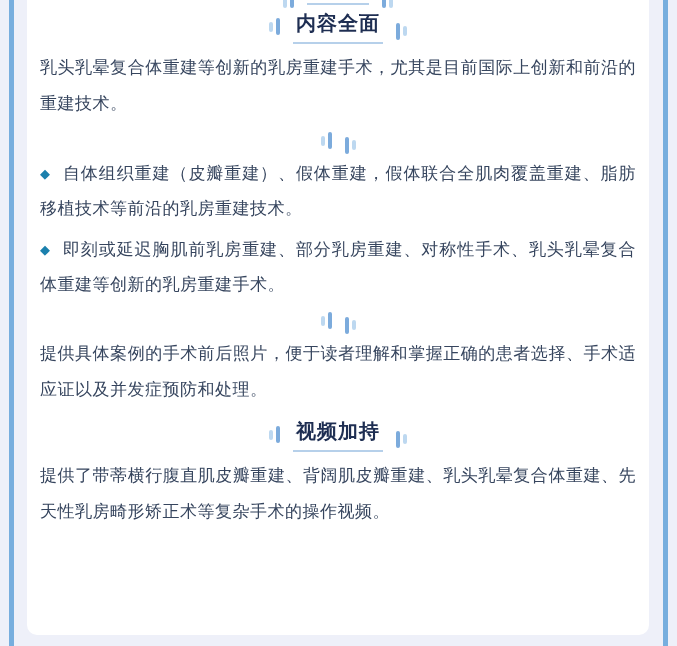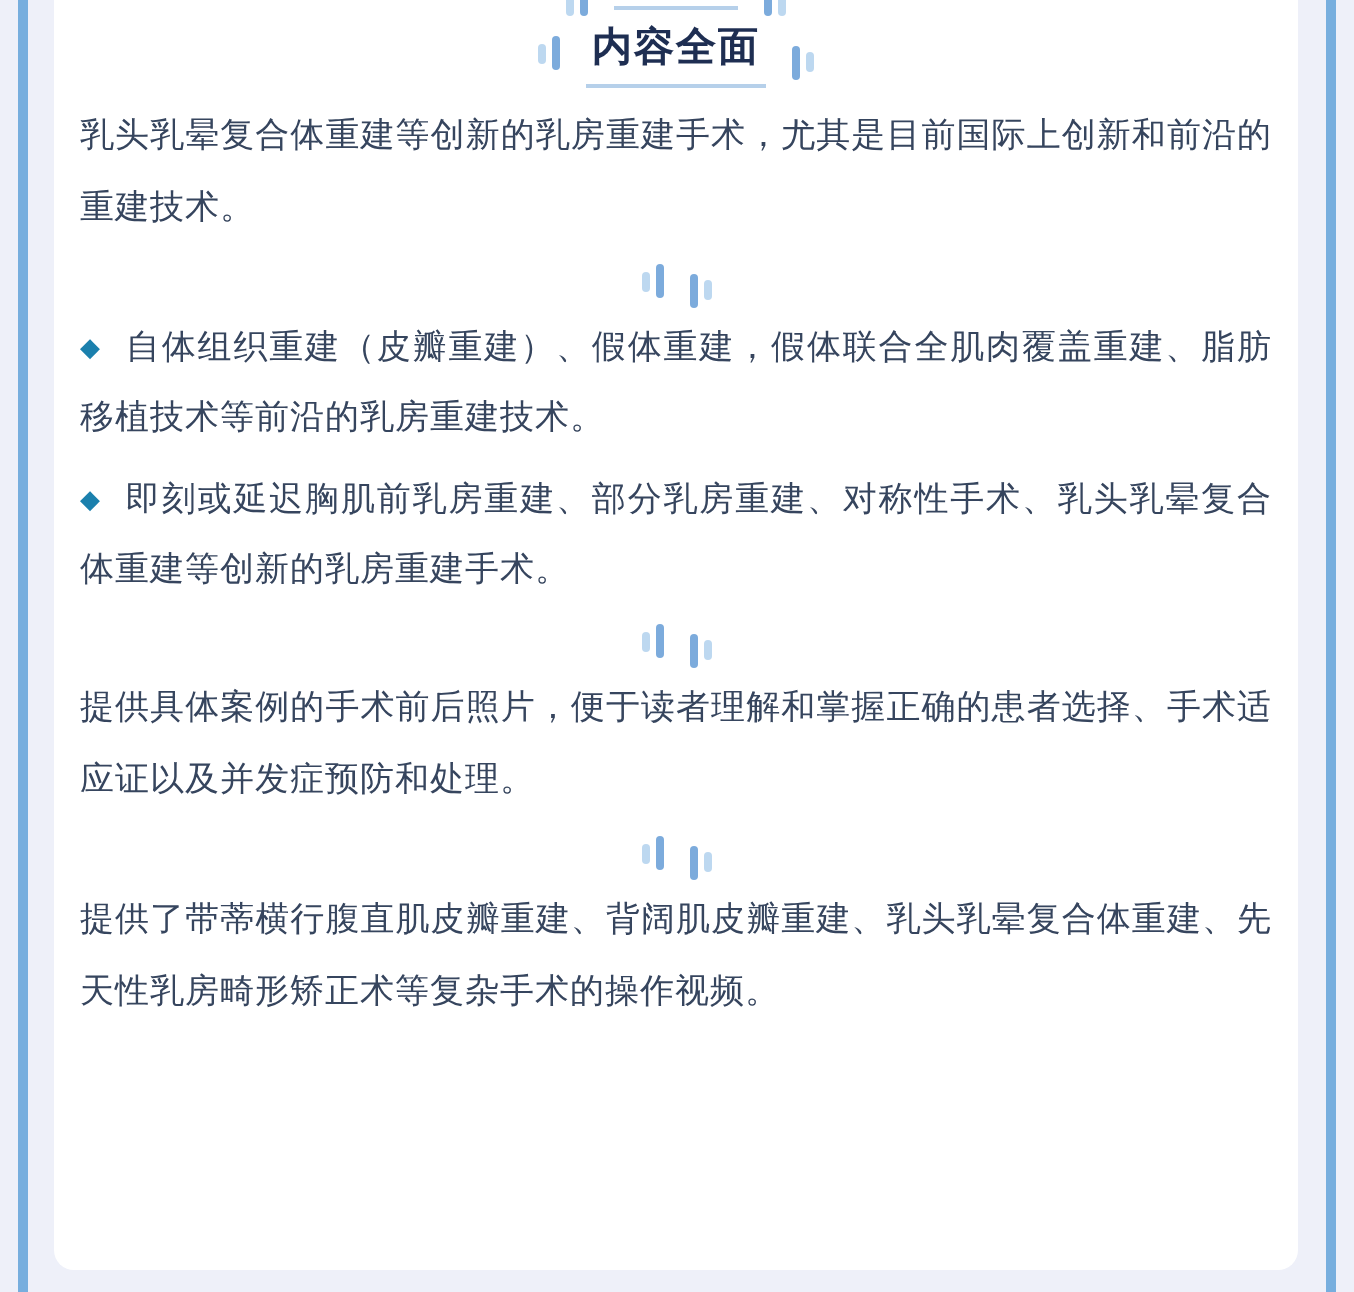--- a/index.html
+++ b/index.html
@@ -172,20 +172,21 @@
           <i class="bar small"></i>
         </span>
     </div>
     <p class="para">提供具体案例的手术前后照片，便于读者理解和掌握正确的患者选择、手术适应证以及并发症预防和处理。</p>
 
     <div class="heading-row">
       <span class="decor decor-left">
           <i class="bar small"></i>
           <i class="bar big"></i>
         </span>
+      <h2 class="heading-title">视频加持</h2>
       <span class="decor decor-right">
           <i class="bar big"></i>
           <i class="bar small"></i>
         </span>
     </div>
     <p class="para">提供了带蒂横行腹直肌皮瓣重建、背阔肌皮瓣重建、乳头乳晕复合体重建、先天性乳房畸形矫正术等复杂手术的操作视频。</p>
 
   </div>
 </div>
 

